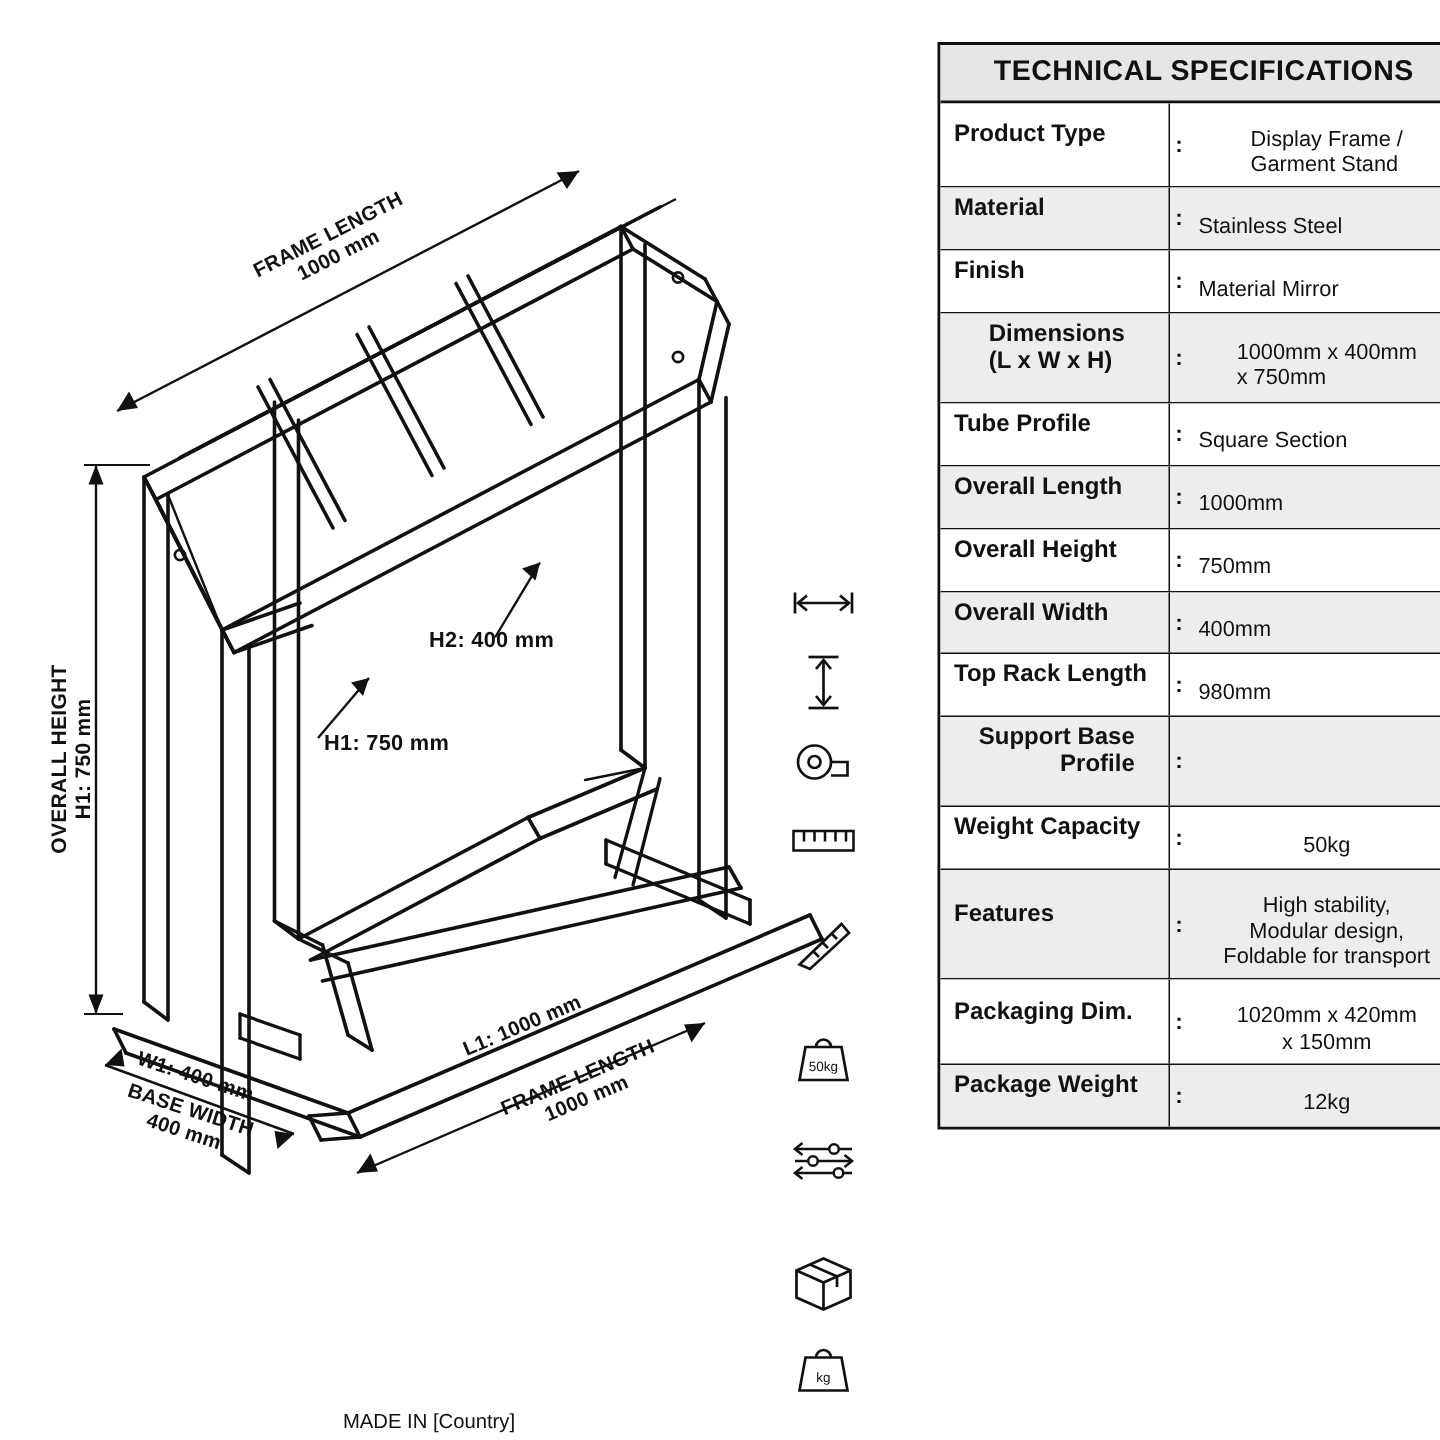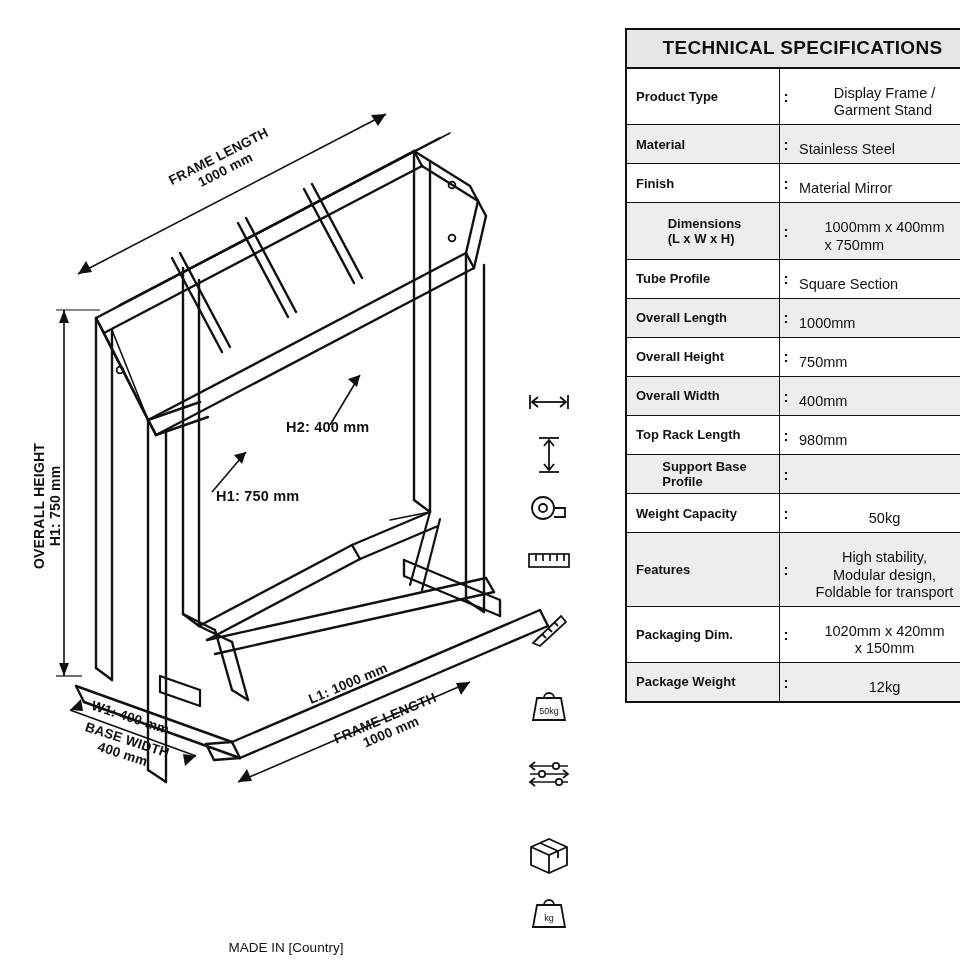--- a/index.html
+++ b/index.html
@@ -40,22 +40,22 @@
   .row{
     display:flex;
     border-bottom:1.5px solid #111;
     min-height:30px;
     background:#fff;
   }
   .row:last-child{border-bottom:none;}
   .row.alt{background:#ededed;}
   .cell-k{
     width:152px;box-sizing:border-box;
-    padding:5px 6px 4px 9px;
-    font-weight:bold;font-size:13px;
+    padding:5px 6px 18px 9px;
+    font-weight:bold;font-size:16px;
     display:flex;align-items:center;
     line-height:1.12;
   }
   .cell-c{
     width:13px;box-sizing:border-box;
     display:flex;align-items:center;justify-content:center;
     font-weight:bold;font-size:15px;
     border-left:1.5px solid #111;
   }
   .cell-v{
@@ -409,21 +409,21 @@
       <div class="cell-v">400mm</div>
     </div>
 
     <div class="row">
       <div class="cell-k">Top Rack Length</div>
       <div class="cell-c">:</div>
       <div class="cell-v">980mm</div>
     </div>
 
     <div class="row alt">
-      <div class="cell-k" style="display: flex; flex-direction: column; justify-content: center;">Support Base<br>Profile</div>
+      <div class="cell-k" style="display: flex; flex-direction: column; justify-content: center; text-align: right;">Support Base<br>Profile</div>
       <div class="cell-c">:</div>
     </div>
 
     <div class="row">
       <div class="cell-k">Weight Capacity</div>
       <div class="cell-c">:</div>
       <div class="cell-v center">50kg</div>
     </div>
 
     <div class="row alt">

